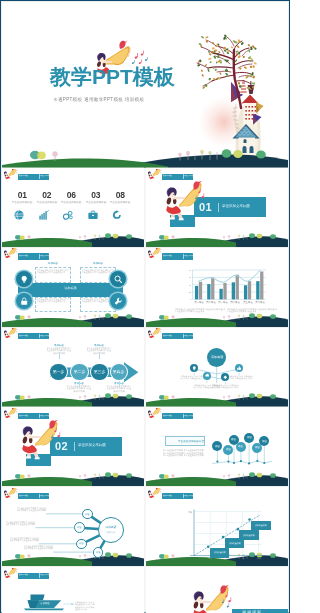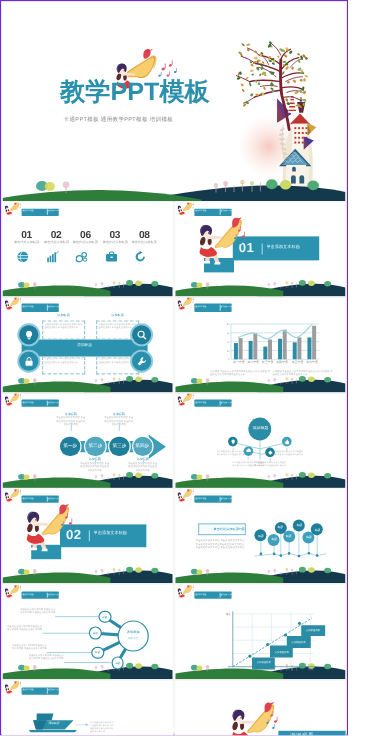--- a/index.html
+++ b/index.html
@@ -1,17 +1,17 @@
 <!DOCTYPE html>
 <html><head>
 <meta charset="utf-8">
 <style>
 *{box-sizing:border-box;margin:0;padding:0}
 html,body{width:290px;height:613px;background:#fff;font-family:"Liberation Sans",sans-serif;overflow:hidden}
-#page{position:relative;width:290px;height:613px;background:#6d28d9;overflow:hidden}
+#page{position:relative;width:290px;height:613px;background:#0c4a6e;overflow:hidden}
 .frame{position:absolute;left:1px;top:1px;width:288px;height:611px;background:#fff;border:1px solid #ededed}
 
 .hero{position:absolute;left:2px;top:2px;width:286px;height:166px;background:#fff;overflow:hidden}
 .hero-title{position:absolute;left:48px;top:62px;font-size:21px;font-weight:bold;color:#2a90ad;line-height:25px;white-space:nowrap}
 .hero-sub{position:absolute;left:51px;top:95px;font-size:4.6px;color:#8a8a8a;letter-spacing:.3px;white-space:nowrap}
 .hero-art{position:absolute;left:0;top:0;width:286px;height:166px}
 
 .grid{position:absolute;left:0px;top:168px;width:290px;height:444px}
 .slide{position:absolute;background:#fff;overflow:hidden;width:142px;height:79px;box-shadow:0 0 0 .5px #ececec}
 .sl-art{position:absolute;left:0;top:0;width:100%;height:100%;display:block}

